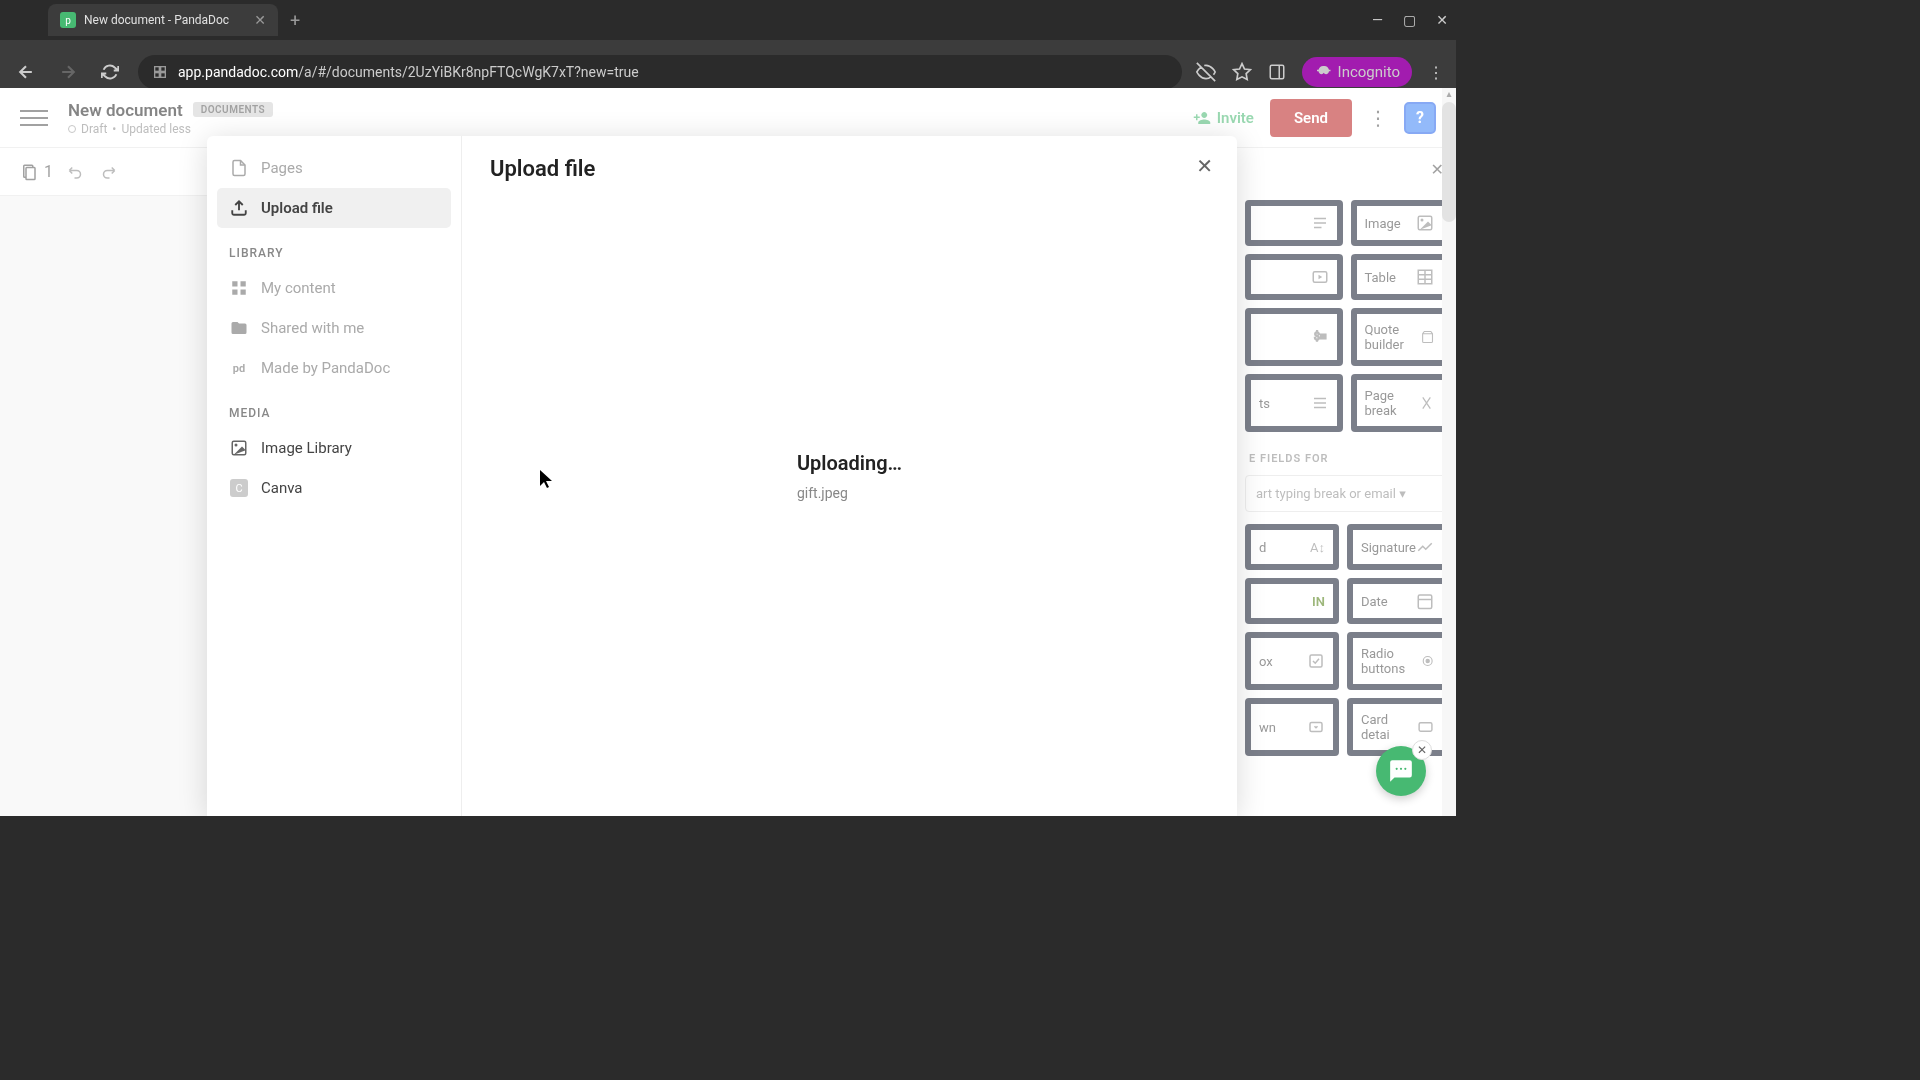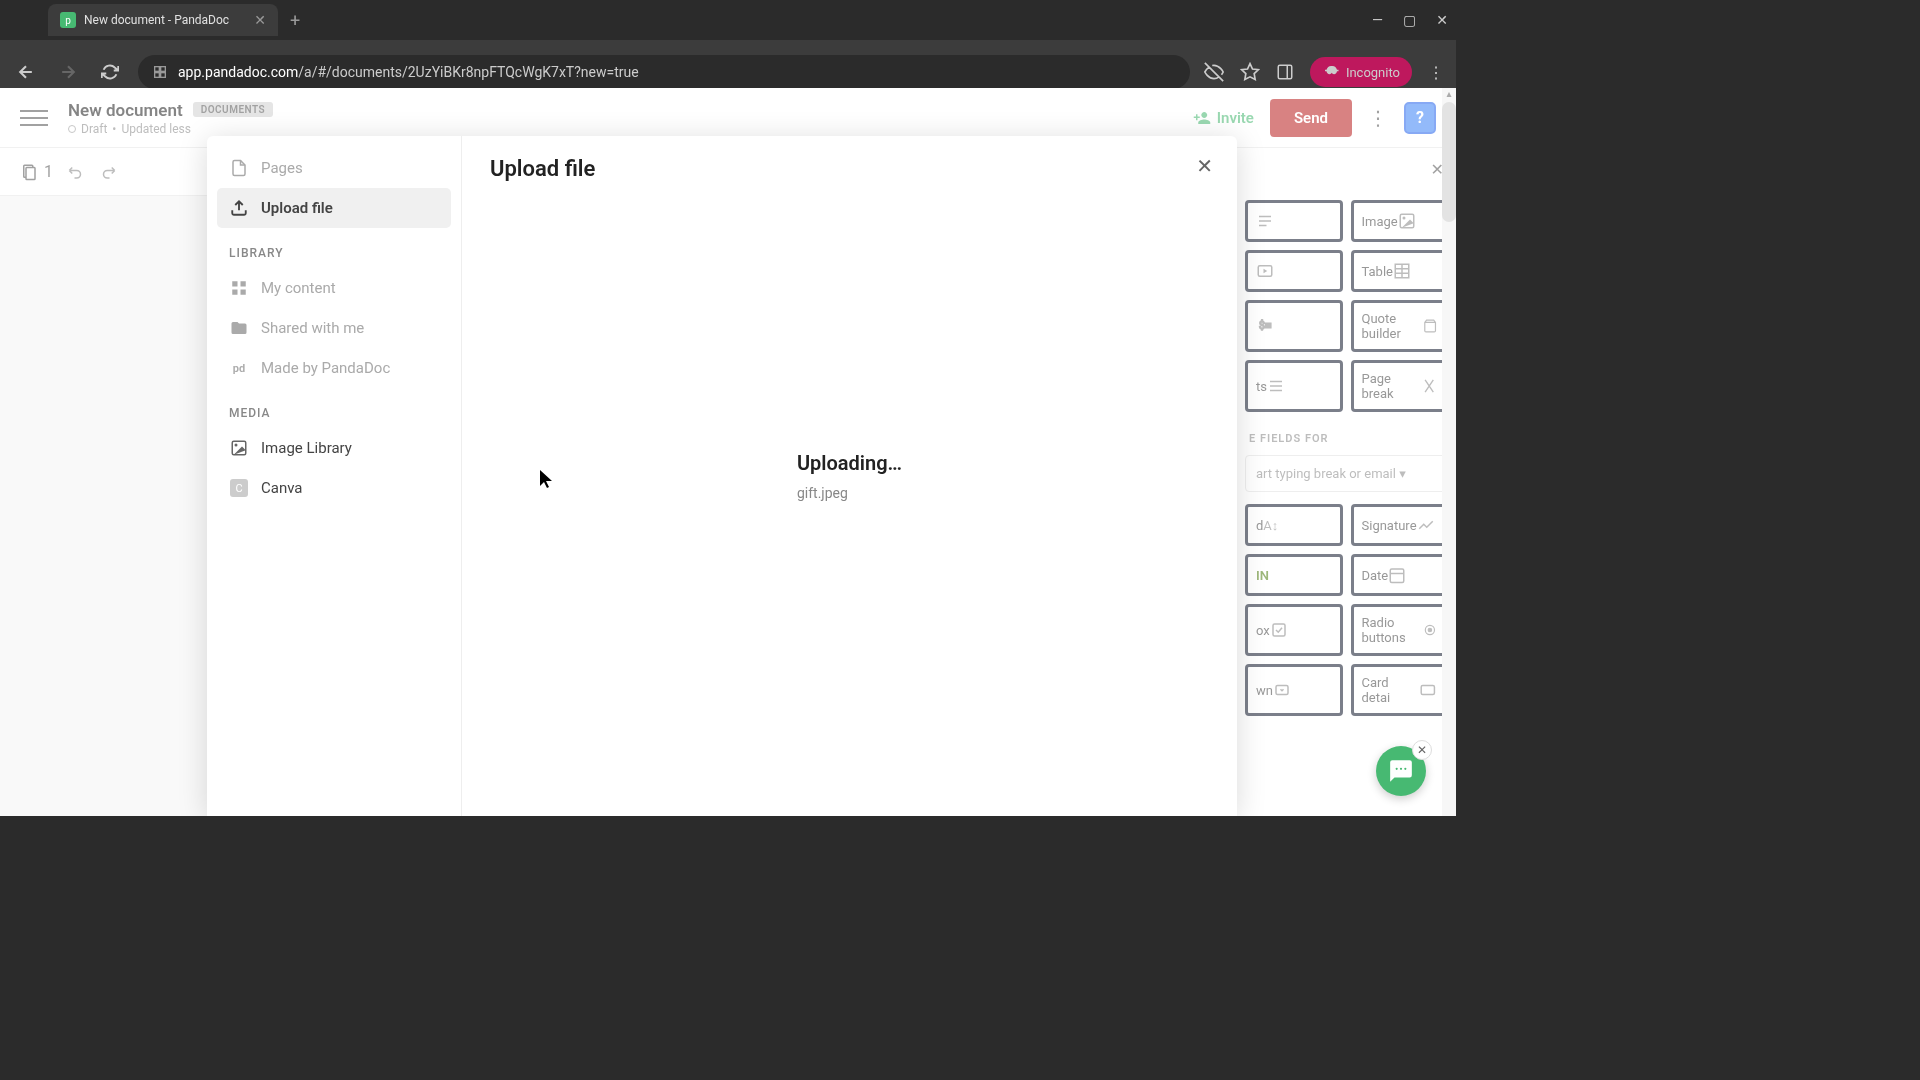--- a/index.html
+++ b/index.html
@@ -16,21 +16,21 @@
     .win-controls { margin-left: auto; display: flex; gap: 20px; color: #ccc; }
     .win-controls span { cursor: pointer; font-size: 14px; }
     
     .address-bar { height: 64px; background: #3c3c3c; display: flex; align-items: center; padding: 0 12px; gap: 14px; }
     .nav-icon { color: #ccc; cursor: pointer; display: flex; align-items: center; justify-content: center; width: 28px; height: 28px; }
     .nav-icon.disabled { color: #666; }
     .url-box { flex: 1; background: #2b2b2b; border-radius: 20px; height: 34px; display: flex; align-items: center; padding: 0 14px; gap: 10px; }
     .url-text { color: #ccc; font-size: 14px; }
     .url-domain { color: #fff; }
     .right-icons { display: flex; gap: 16px; align-items: center; color: #ccc; }
-    .incognito-badge { background: #be185d; padding: 6px 12px; border-radius: 16px; font-size: 13px; display: flex; align-items: center; gap: 6px; }
+    .incognito-badge { background: #a21caf; padding: 6px 12px; border-radius: 16px; font-size: 15px; display: flex; align-items: center; gap: 6px; }
     
     
     .app-content { position: absolute; top: 88px; left: 0; right: 0; bottom: 0; background: #f5f5f5; }
     .app-header { height: 60px; background: white; display: flex; align-items: center; padding: 0 20px; border-bottom: 1px solid #e5e5e5; }
     .hamburger { cursor: pointer; width: 28px; }
     .hamburger div { height: 2px; background: #555; margin: 5px 0; }
     .doc-info { margin-left: 20px; }
     .doc-title-row { display: flex; align-items: center; gap: 10px; }
     .doc-title { font-size: 17px; font-weight: 600; color: #222; }
     .doc-badge { background: #d0d0d0; color: #555; font-size: 10px; font-weight: 600; padding: 2px 8px; border-radius: 3px; letter-spacing: 0.5px; }
@@ -47,21 +47,21 @@
     .tb-icon { cursor: pointer; color: #888; }
     
     .canvas-area { position: absolute; top: 108px; left: 0; right: 220px; bottom: 0; display: flex; justify-content: center; padding-top: 30px; }
     .doc-page { width: 700px; background: white; height: 500px; padding: 20px; border: 1px solid #ddd; }
     .heading-preview { color: #c94545; font-size: 12px; font-weight: 600; }
     .body-preview { color: #888; font-size: 11px; margin-top: 12px; }
     
     .right-panel { position: absolute; top: 60px; right: 0; width: 220px; bottom: 0; background: white; border-left: 1px solid #e5e5e5; padding: 12px 8px; overflow: hidden; }
     .rp-close { position: absolute; top: 12px; right: 12px; color: #555; cursor: pointer; font-size: 16px; }
     .rp-grid { display: grid; grid-template-columns: 1fr 1fr; gap: 8px; margin-top: 40px; }
-    .rp-item { border: 3px solid #0f172a; border-radius: 4px; padding: 8px; display: flex; align-items: center; font-size: 13px; color: #444; cursor: pointer; min-height: 42px; }
+    .rp-item { border: 6px solid #0f172a; border-radius: 4px; padding: 8px; display: flex; align-items: center; justify-content: space-between; font-size: 13px; color: #444; cursor: pointer; min-height: 42px; }
     .rp-item-icon { width: 18px; height: 18px; color: #888; }
     .rp-section-label { font-size: 11px; color: #888; letter-spacing: 1px; margin: 20px 4px 10px; font-weight: 600; }
     .rp-select { width: 100%; border: 1px solid #e0e0e0; border-radius: 4px; padding: 10px; font-size: 13px; color: #888; }
     
     
     .scrollbar { position: absolute; top: 0; right: 0; width: 14px; bottom: 0; background: #f0f0f0; }
     .scrollbar-thumb { width: 100%; height: 120px; background: #ccc; border-radius: 7px; }
     .scrollbar-arrow { height: 14px; text-align: center; font-size: 10px; color: #666; }
     
     

